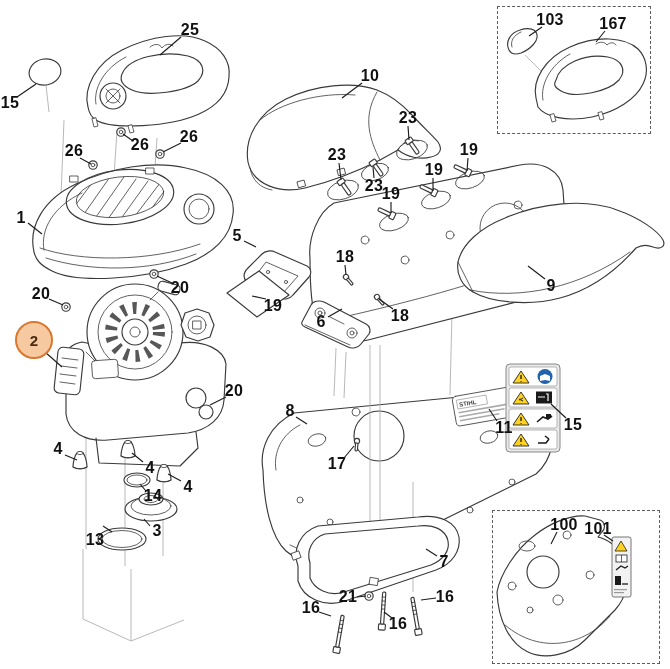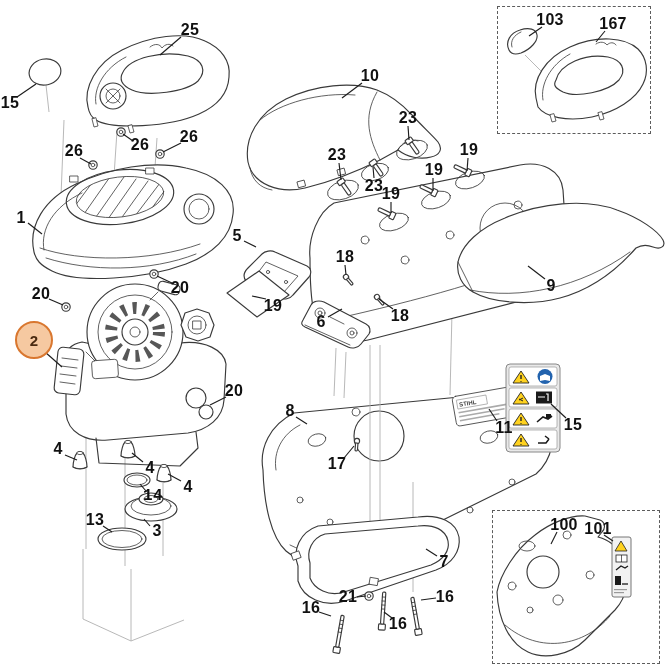--- a/index.html
+++ b/index.html
@@ -401,23 +401,23 @@
       <div class="callout" style="left: 41px; top: 294px;">20</div>
       <div class="callout" style="left: 180px; top: 288px;">20</div>
       <div class="callout" style="left: 234px; top: 391px;">20</div>
       <div class="callout" style="left: 504px; top: 428px;">11</div>
       <div class="callout" style="left: 573px; top: 425px;">15</div>
       <div class="callout" style="left: 290px; top: 411px;">8</div>
       <div class="callout" style="left: 337px; top: 464px; text-align: right;">17</div>
       <div class="callout" style="left: 58px; top: 449px;">4</div>
       <div class="callout" style="left: 150px; top: 468px;">4</div>
       <div class="callout" style="left: 188px; top: 487px;">4</div>
-      <div class="callout" style="left: 153px; top: 496px; font-family: Liberation Mono, monospace;">14</div>
+      <div class="callout" style="left: 153px; top: 496px;">14</div>
       <div class="callout" style="left: 157px; top: 531px;">3</div>
-      <div class="callout" style="left: 95px; top: 520px;">13</div>
+      <div class="callout" style="left: 95px; top: 540px;">13</div>
       <div class="callout" style="left: 444px; top: 562px;">7</div>
       <div class="callout" style="left: 348px; top: 597px;">21</div>
       <div class="callout" style="left: 311px; top: 608px;">16</div>
       <div class="callout" style="left: 398px; top: 624px;">16</div>
       <div class="callout" style="left: 445px; top: 597px;">16</div>
       <div class="callout" style="left: 550px; top: 20px;">103</div>
       <div class="callout" style="left: 613px; top: 24px;">167</div>
       <div class="callout" style="left: 564px; top: 525px;">100</div>
       <div class="callout" style="left: 598px; top: 529px;">101</div>
     </div>

